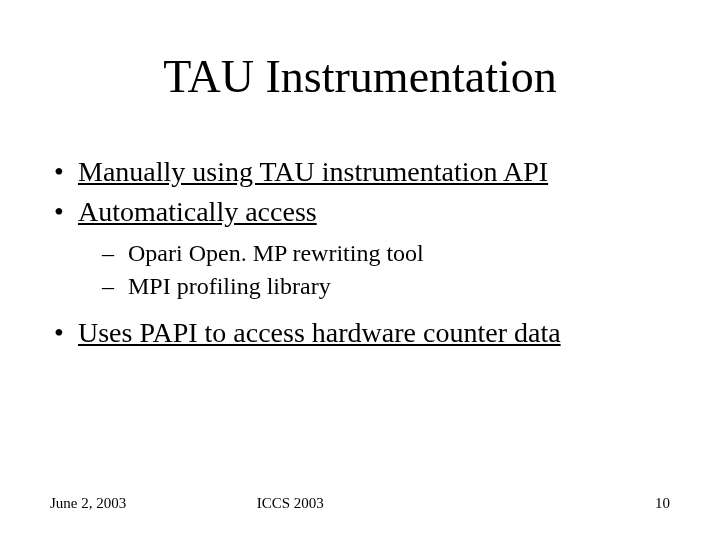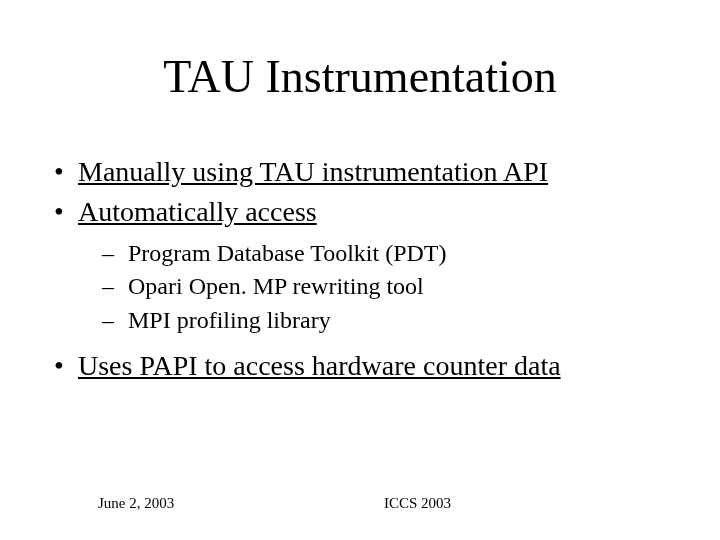--- a/index.html
+++ b/index.html
@@ -63,46 +63,45 @@
       left: 50px;
       right: 50px;
       display: flex;
       justify-content: space-between;
       font-size: 15px;
       align-items: baseline;
     }
     .footer-left {
       flex: 1;
       text-align: left;
-      margin-left: 48px;
     }
     .footer-center {
       flex: 1;
     }
     .footer-right {
       flex: 1;
       text-align: right;
     }
   </style>
 </head>
 <body>
 
 <h1 class="slide-title">TAU Instrumentation</h1>
 
 <ul class="bullet-list">
   <li class="bullet-l1">Manually using TAU instrumentation API</li>
   <li class="bullet-l1">Automatically access</li>
 </ul>
 
 <ul class="bullet-list sub-group">
-  <li class="bullet-l2">Program Database Toolkit (PDT)</li>
   <li class="bullet-l2">Opari Open. MP rewriting tool</li>
   <li class="bullet-l2">MPI profiling library</li>
 </ul>
 
 <ul class="bullet-list">
   <li class="bullet-l1">Uses PAPI to access hardware counter data</li>
 </ul>
 
 <div class="footer">
   <span class="footer-left">June 2, 2003</span>
   <span class="footer-center">ICCS 2003</span>
+  <span class="footer-right">10</span>
 </div>
 
 </body></html>

